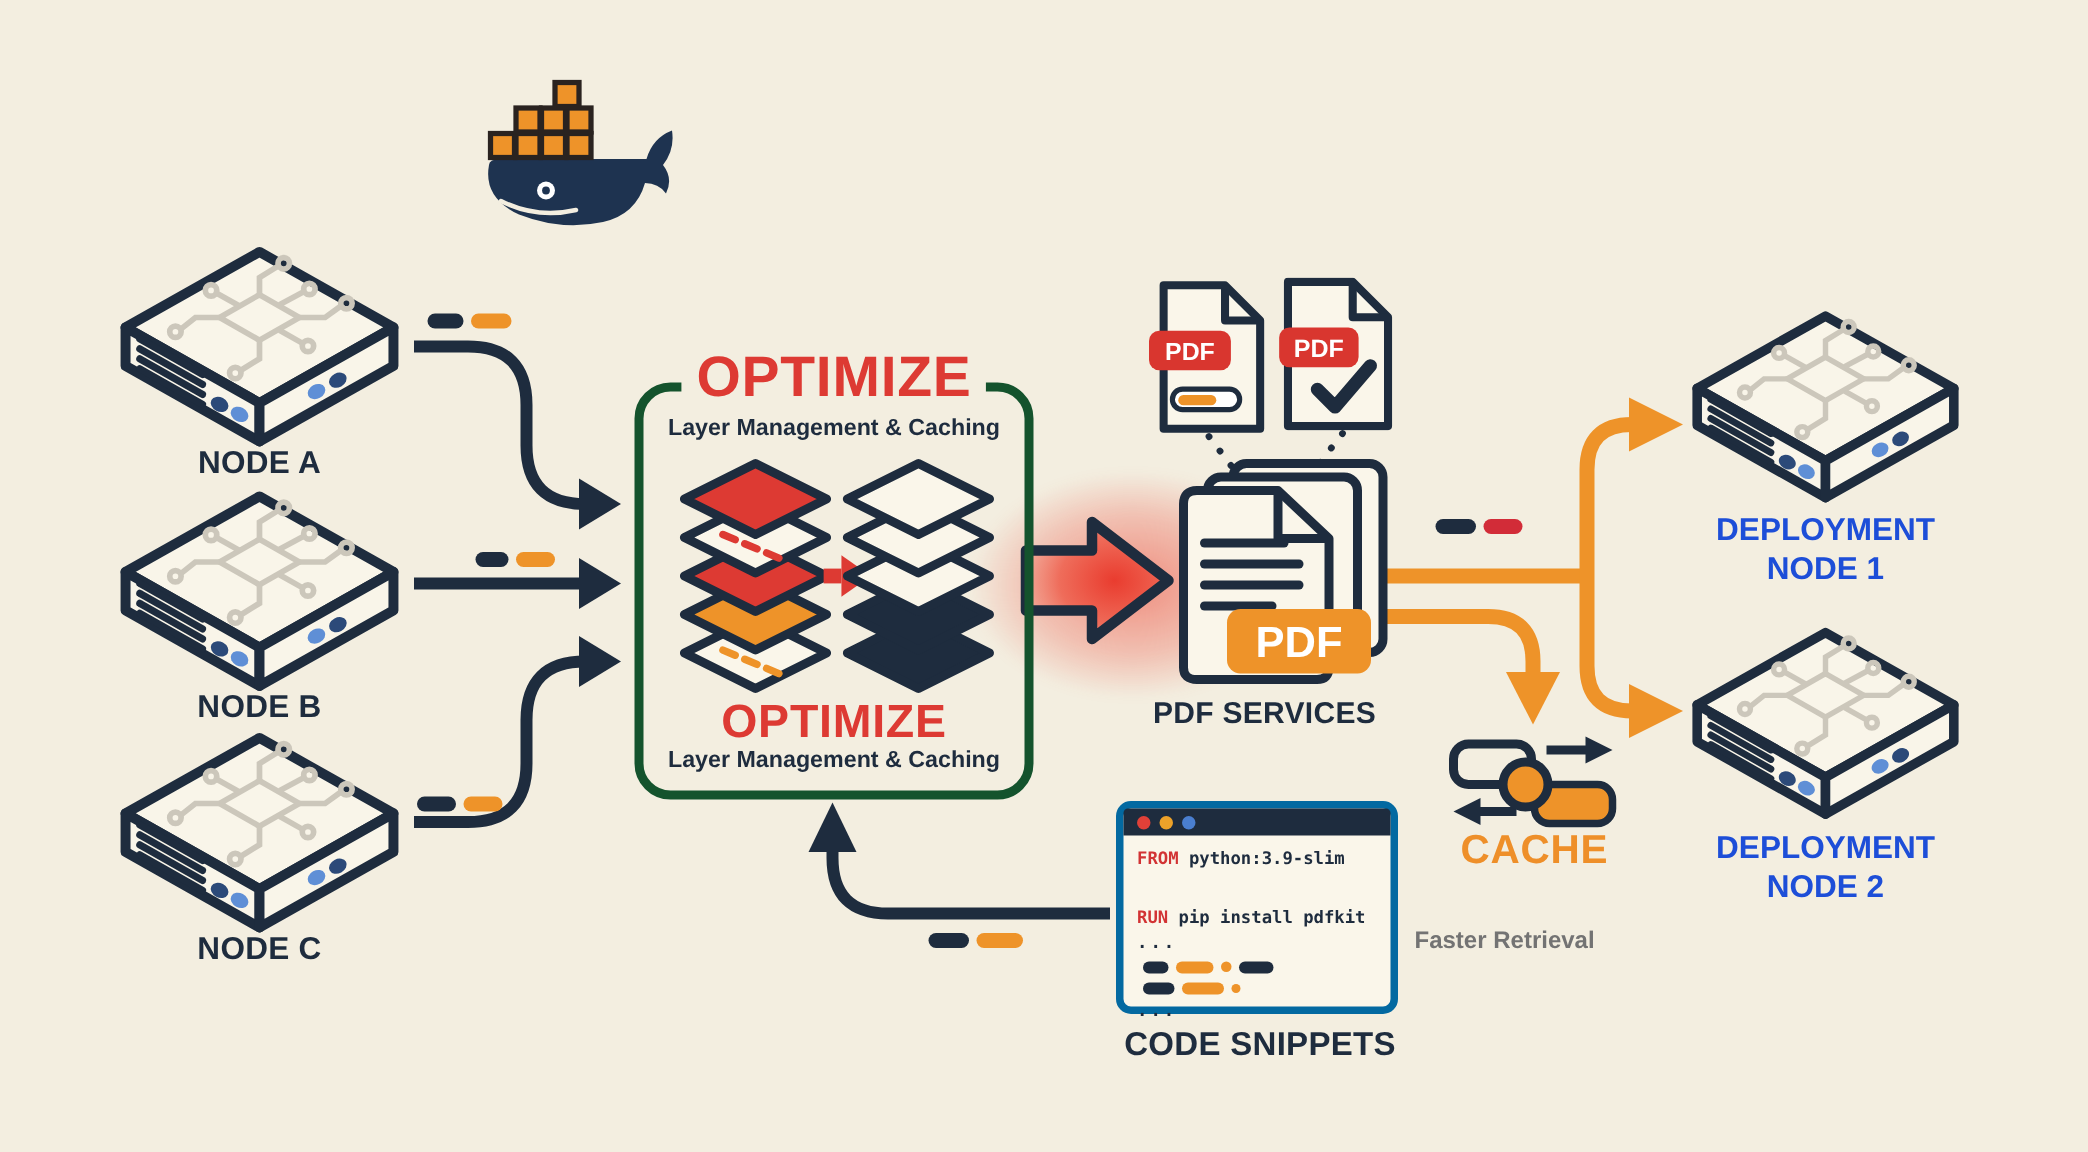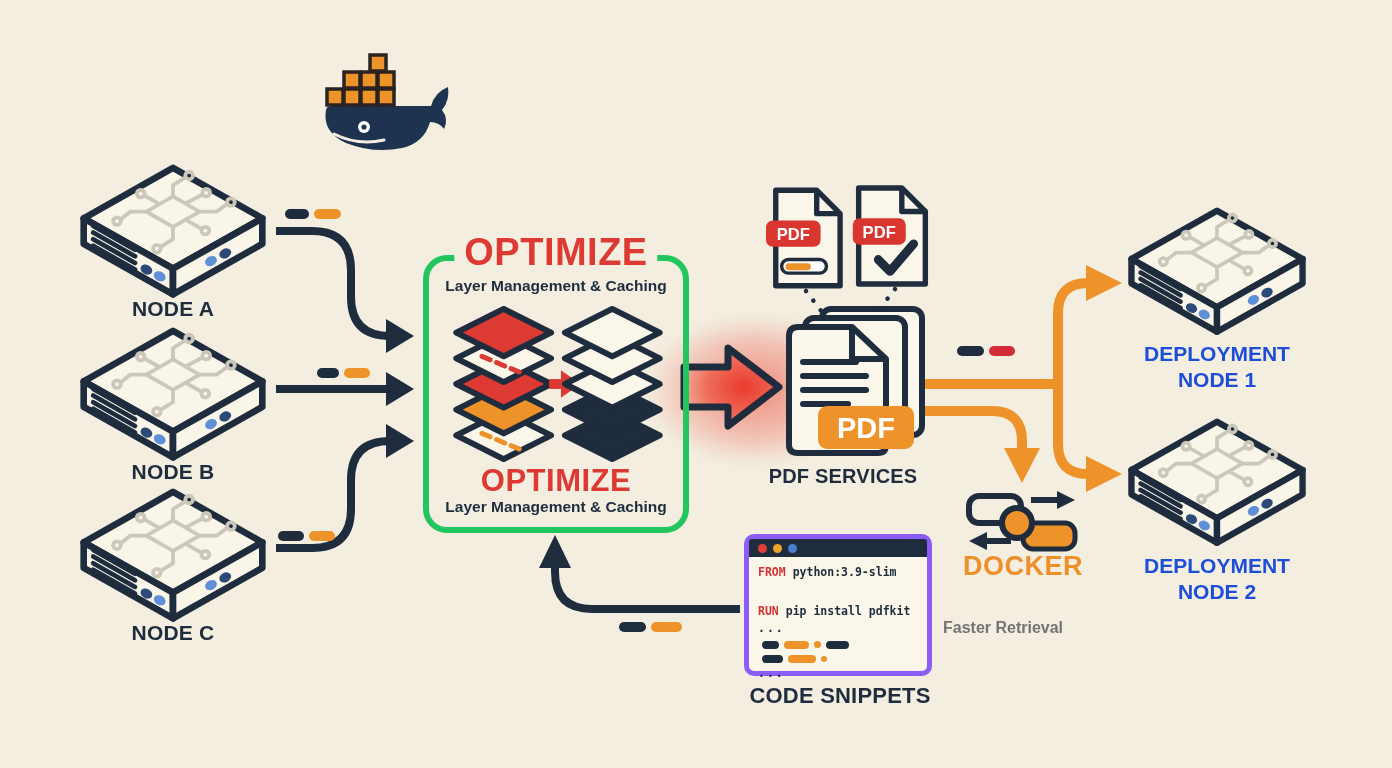--- a/index.html
+++ b/index.html
@@ -2,28 +2,28 @@
 <html><head>
 <meta charset="utf-8">
 <style>
   html,body{margin:0;padding:0;}
   body{font-family:"Liberation Sans",sans-serif;background:#e8e4d8;}
   .canvas{position:relative;width:1392px;height:768px;background:#f3eee0;overflow:hidden;}
   .abs{position:absolute;}
   .title{font-weight:bold;font-size:36px;letter-spacing:-1px;color:#1e2c3e;line-height:38px;}
   .node-label{font-weight:bold;font-size:21px;color:#1e2c3e;text-align:center;letter-spacing:0.2px;}
   .dn-label{font-weight:bold;font-size:21px;color:#1d4ed8;text-align:center;line-height:26px;}
-  .opt-box{position:absolute;left:423px;top:255px;width:254px;height:266px;border:6px solid #22c55e;border-radius:24px;z-index:3;}
+  .opt-box{position:absolute;left:423px;top:255px;width:254px;height:266px;border:6px solid #14532d;border-radius:24px;z-index:3;}
   .opt-title-top{position:absolute;left:50%;transform:translateX(-50%);top:-30px;background:#f3eee0;padding:0 10px;font-weight:bold;font-size:38px;color:#dd3a33;letter-spacing:0.5px;white-space:nowrap;}
   .opt-sub{position:absolute;width:100%;text-align:center;font-weight:bold;font-size:15.5px;color:#1e2c3e;}
   .opt-title-bottom{position:absolute;width:100%;text-align:center;top:202px;font-weight:bold;font-size:31px;color:#dd3a33;letter-spacing:0.5px;}
   .pdf-services-label{font-weight:bold;font-size:20px;color:#1e2c3e;text-align:center;letter-spacing:0.2px;}
   .cache-title{font-weight:bold;font-size:27px;color:#ee8f29;text-align:center;letter-spacing:0.5px;}
   .cache-sub{font-size:16px;font-weight:600;color:#737373;text-align:left;margin-top:36px;}
-  .code-window{position:absolute;left:744px;top:534px;width:188px;height:142px;background:#faf6ea;border:5px solid #8b5cf6;border-radius:10px;box-sizing:border-box;z-index:3;}
+  .code-window{position:absolute;left:744px;top:534px;width:188px;height:142px;background:#faf6ea;border:5px solid #0369a1;border-radius:10px;box-sizing:border-box;z-index:3;}
   .code-titlebar{height:18px;background:#1e2c3e;border-radius:3px 3px 0 0;display:flex;align-items:center;gap:6px;padding-left:9px;}
   .tdot{width:9px;height:9px;border-radius:50%;}
   .code-body{padding:8px 9px 0 9px;font-family:"DejaVu Sans Mono",monospace;font-size:11.5px;font-weight:bold;color:#1e2c3e;line-height:14px;}
   .kw{color:#d23334;}
   .code-line{white-space:nowrap;}
   .tok-row{display:flex;align-items:center;gap:5px;height:9px;margin:5px 0 0 4px;}
   .tok{height:8px;border-radius:4px;}
   .tok.n{background:#1e2c3e;}
   .tok.o{background:#ee9329;}
   .tok.dot{width:7px;height:7px;border-radius:50%;background:#ee9329;}
@@ -244,21 +244,21 @@
 
   <svg class="abs z3" style="left:963px;top:485px" width="118" height="68" viewBox="0 0 118 68">
     <rect x="6" y="11" width="52" height="27" rx="10" fill="none" stroke="#1e2c3e" stroke-width="6"></rect>
     <rect x="60" y="38" width="52" height="26" rx="10" fill="#ee9329" stroke="#1e2c3e" stroke-width="5"></rect>
     <line x1="68" y1="15" x2="96" y2="15" stroke="#1e2c3e" stroke-width="6"></line>
     <polygon points="94,6 112,15 94,24" fill="#1e2c3e"></polygon>
     <line x1="48" y1="56" x2="22" y2="56" stroke="#1e2c3e" stroke-width="6"></line>
     <polygon points="24,47 6,56 24,65" fill="#1e2c3e"></polygon>
     <circle cx="54" cy="38" r="15" fill="#ee9329" stroke="#1e2c3e" stroke-width="6"></circle>
   </svg>
-  <div class="abs z3 cache-title" style="left:958px;top:551px;width:130px">DOCKER</div>
+  <div class="abs z3 cache-title" style="left:958px;top:551px;width:130px">CACHE</div>
   <div class="abs z3 cache-sub" style="left:943px;top:583px;width:160px">Faster Retrieval</div>
 
   <div class="code-window">
     <div class="code-titlebar">
       <span class="tdot" style="background:#e04038"></span>
       <span class="tdot" style="background:#eda229"></span>
       <span class="tdot" style="background:#4a7fd0"></span>
     </div>
     <div class="code-body">
       <div class="code-line"><span class="kw">FROM</span><span> python:3.9-slim</span></div>

